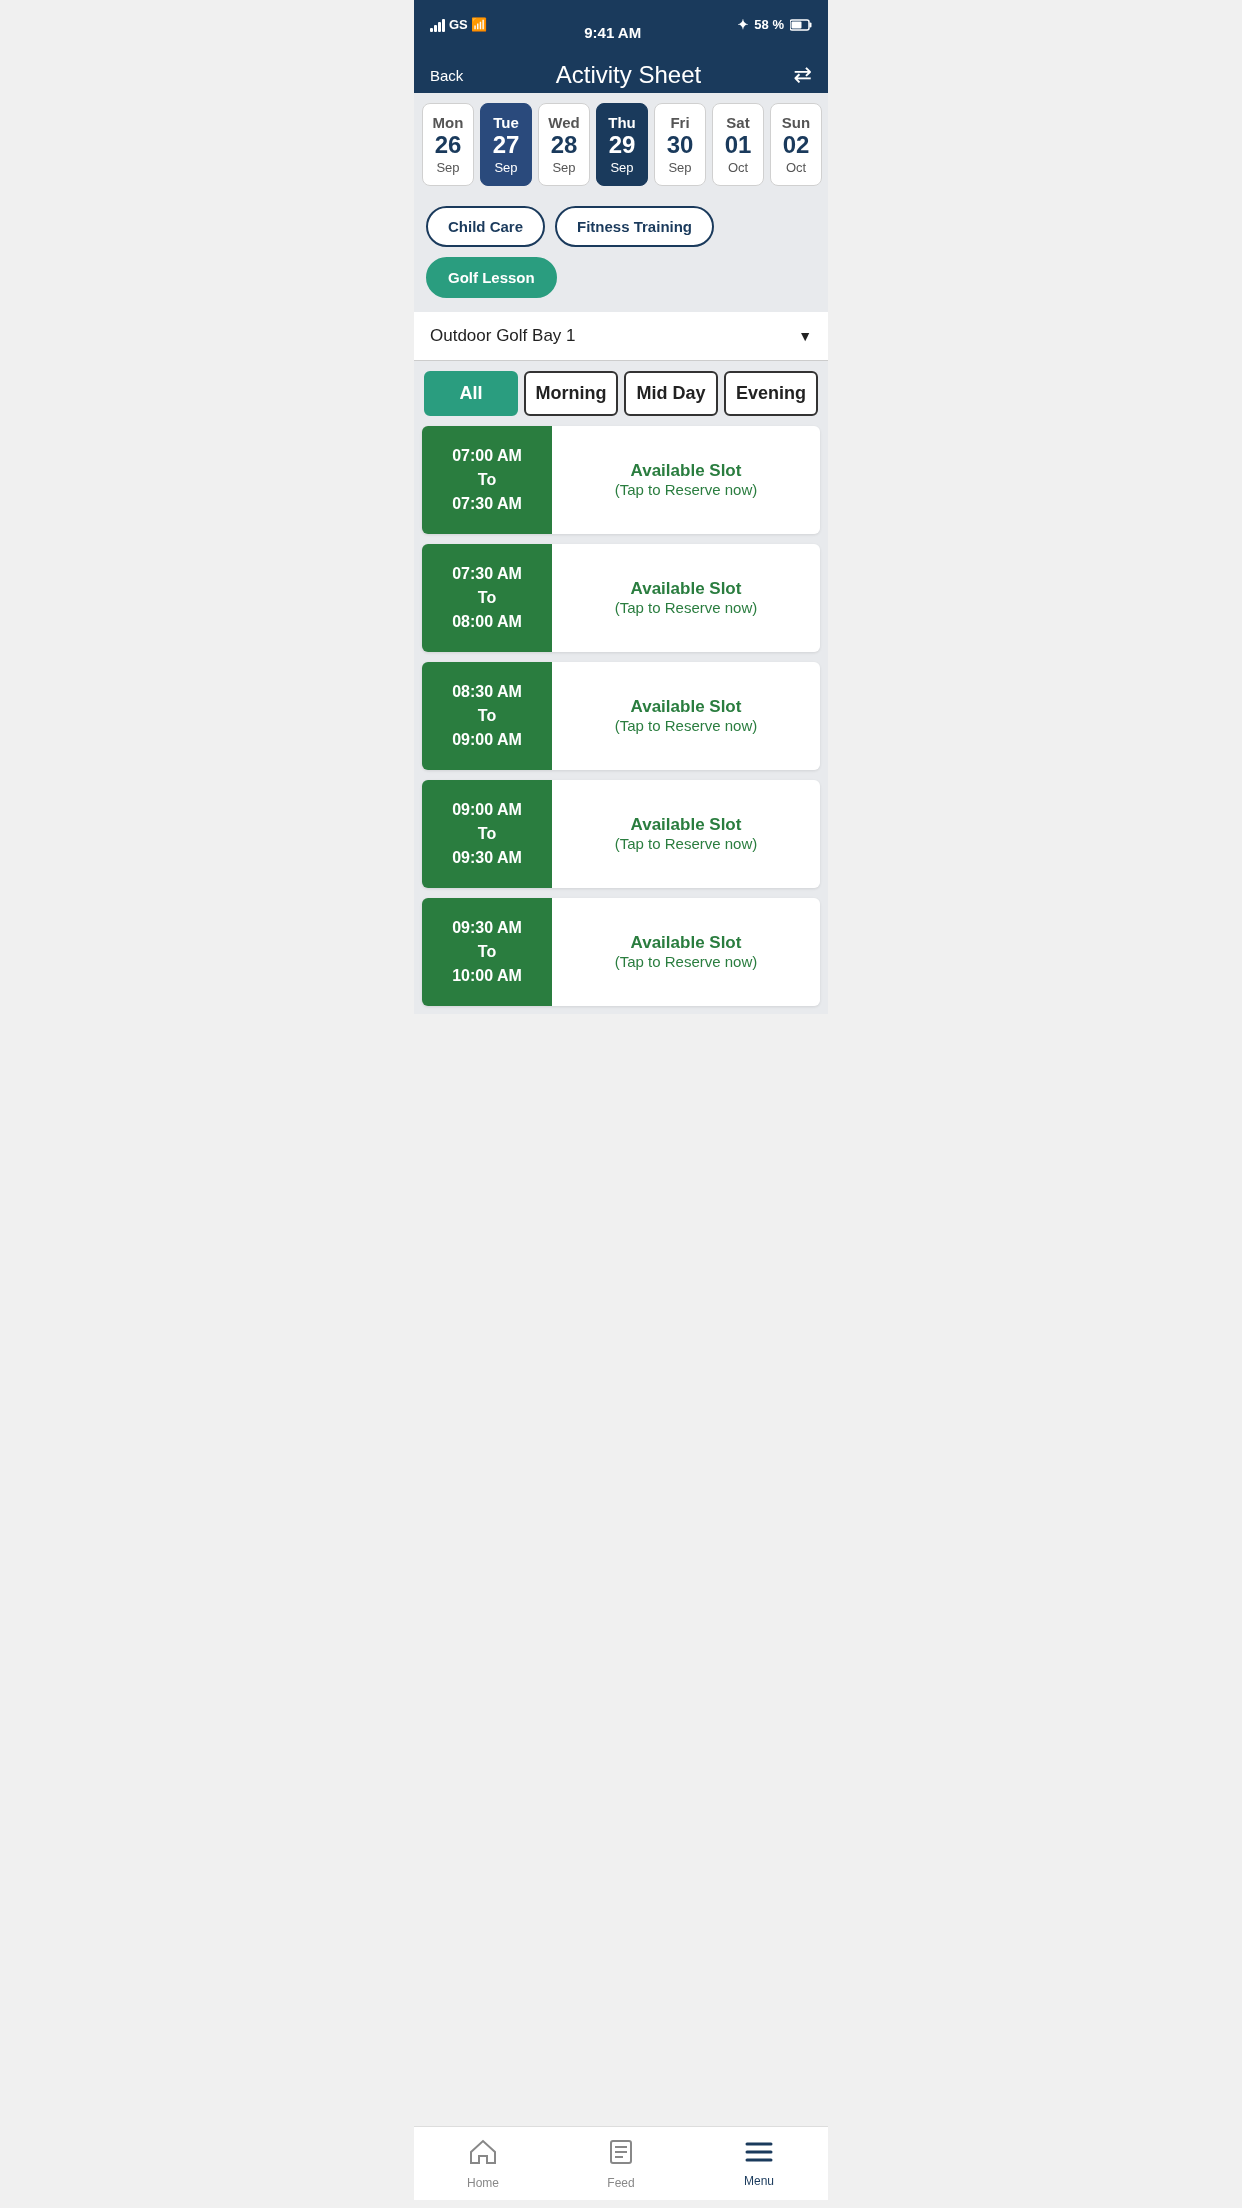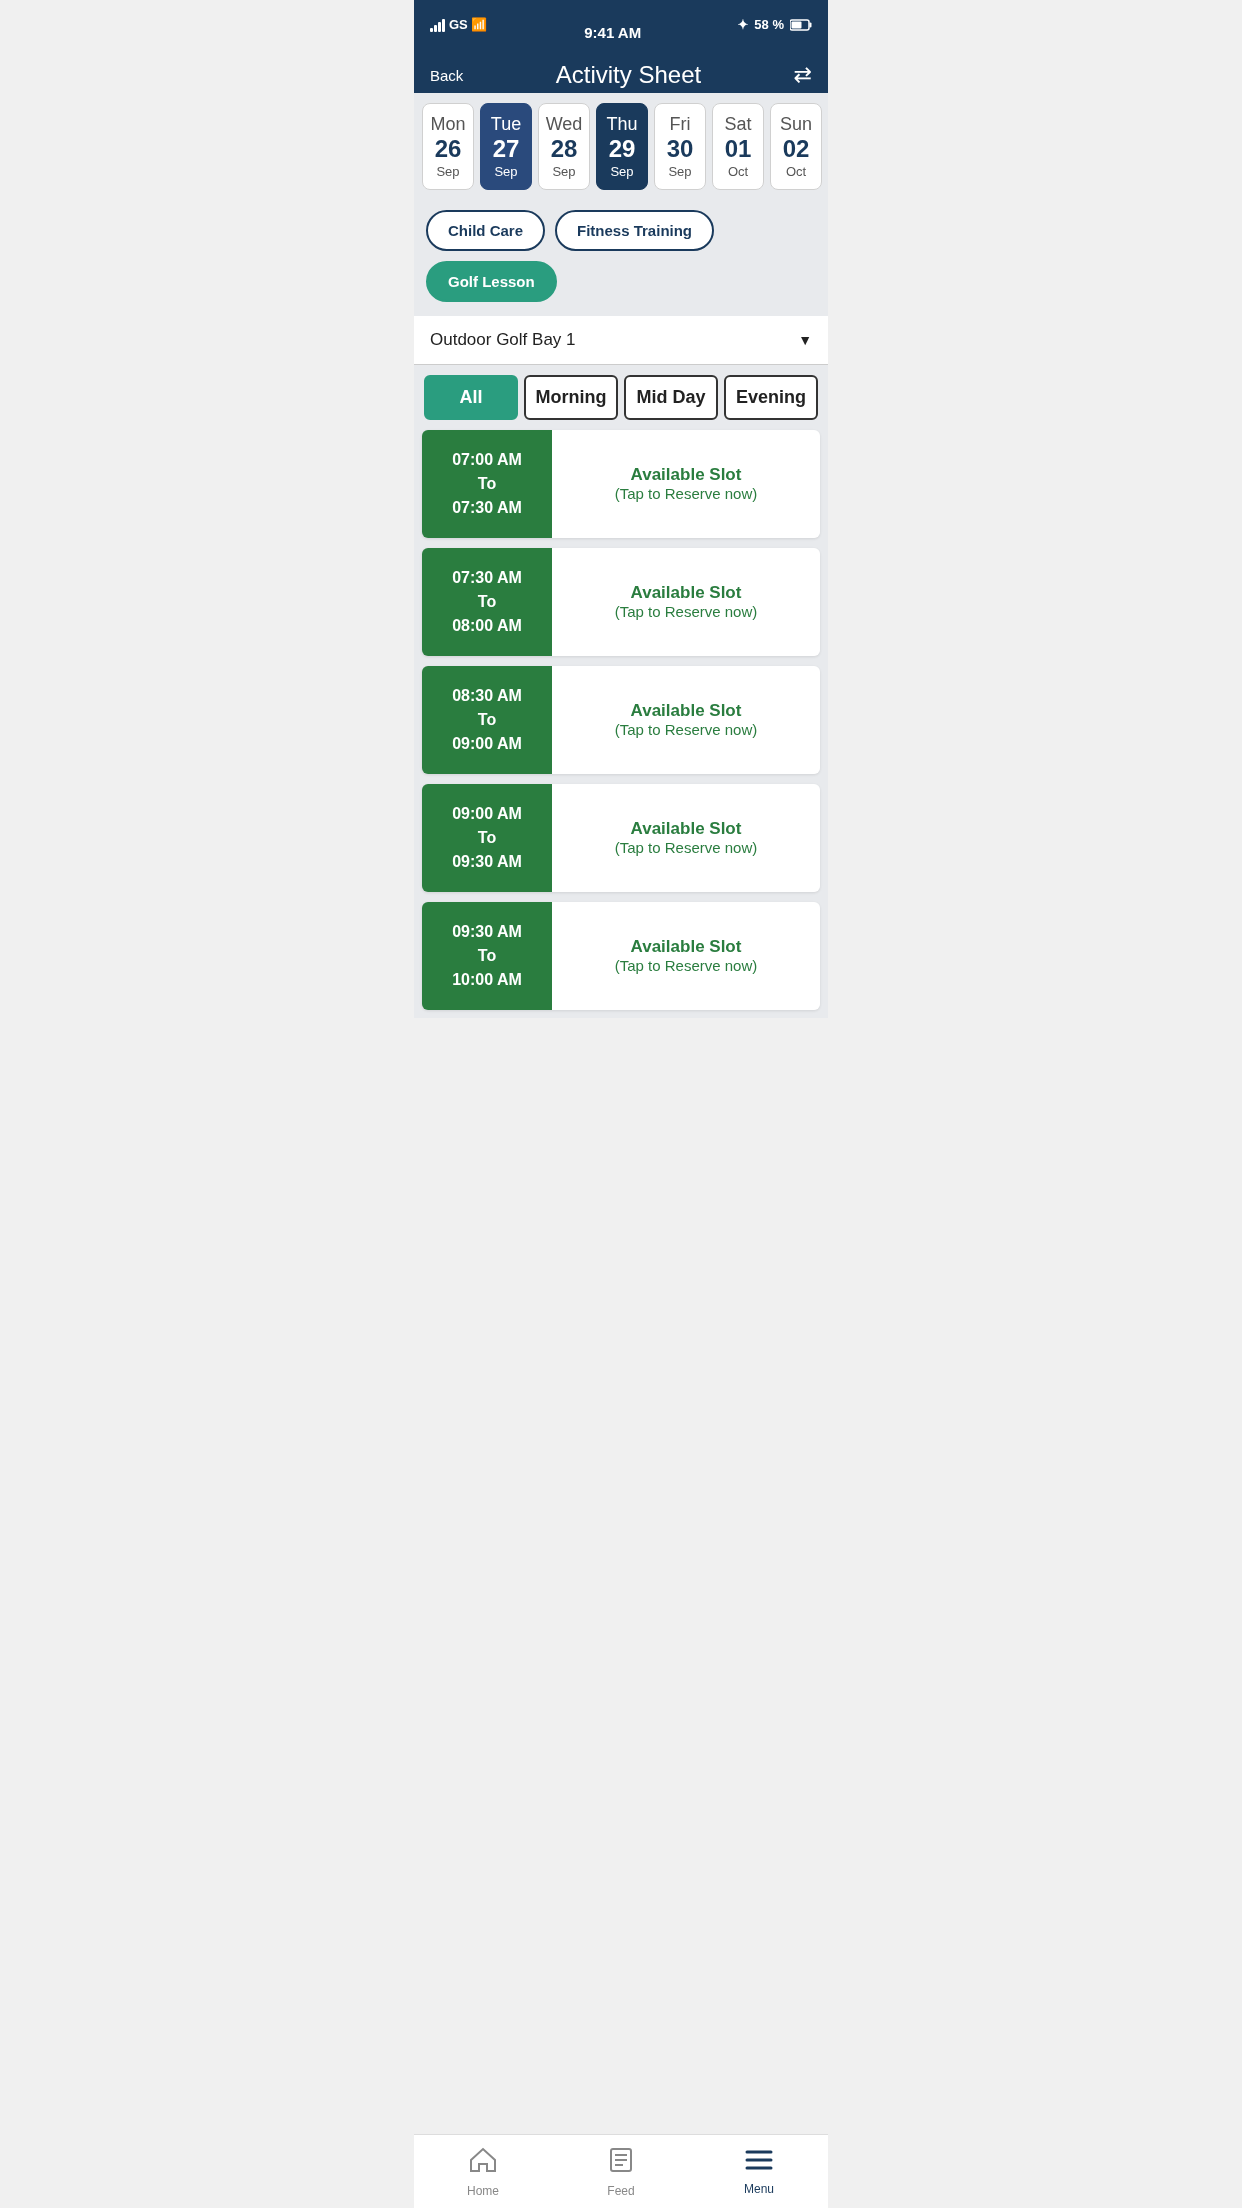--- a/index.html
+++ b/index.html
@@ -75,22 +75,22 @@
       background: #1a3a5c;
       color: white;
       border-color: #1a3a5c;
     }
     .cal-day.active-day {
       background: #2a4a7c;
       color: white;
       border-color: #2a4a7c;
     }
     .cal-day-name {
-      font-size: 18px;
-      font-weight: 400;
+      font-size: 15px;
+      font-weight: 700;
       color: inherit;
     }
     .cal-day-num {
       font-size: 24px;
       font-weight: 700;
       color: inherit;
       line-height: 1.2;
     }
     .cal-day-month {
       font-size: 13px;
@@ -215,21 +215,21 @@
       font-size: 15px;
       font-weight: 400;
     }
 
     
     .bottom-nav {
       background: white;
       display: flex;
       border-top: 1px solid #ddd;
       position: fixed;
-      bottom: 0;
+      bottom: 8px;
       width: 414px;
       max-width: 414px;
     }
     .nav-item {
       flex: 1;
       display: flex;
       flex-direction: column;
       align-items: center;
       padding: 12px 8px 10px;
       cursor: pointer;

